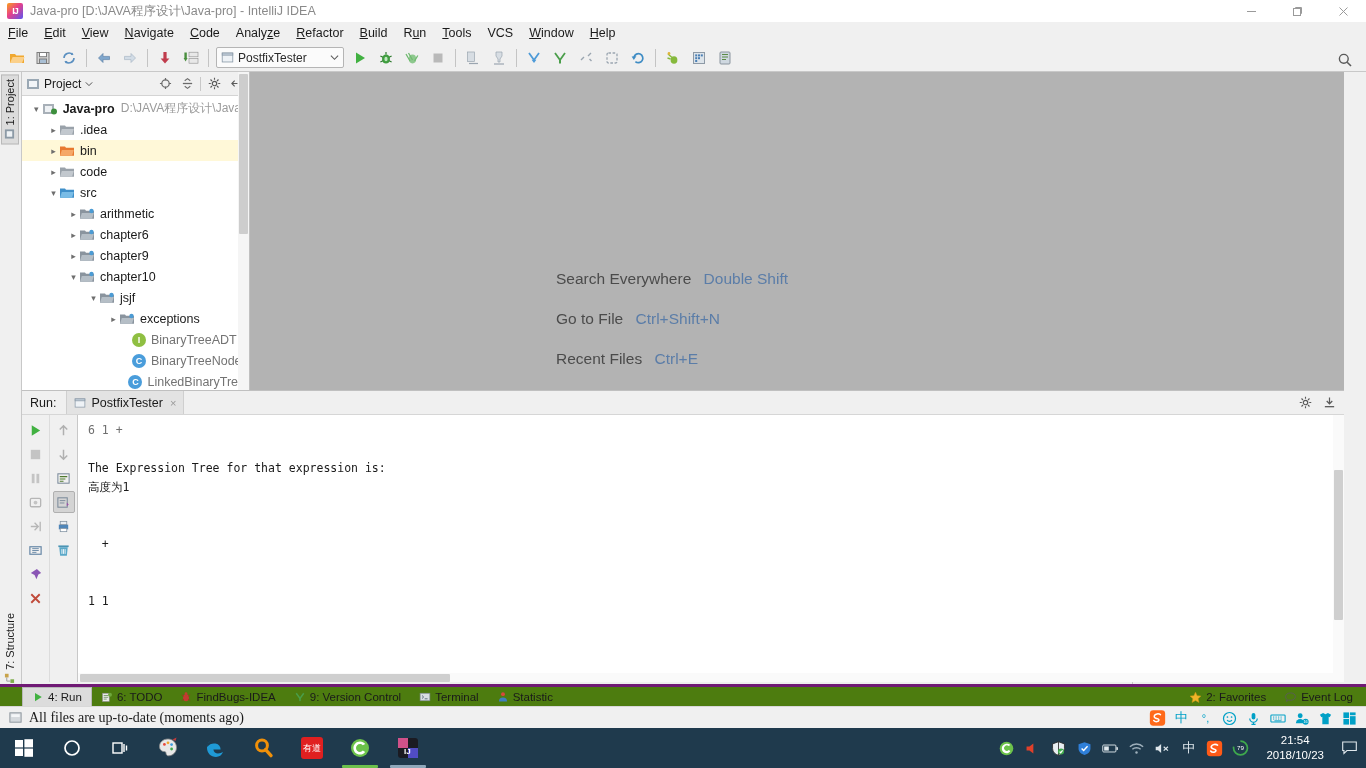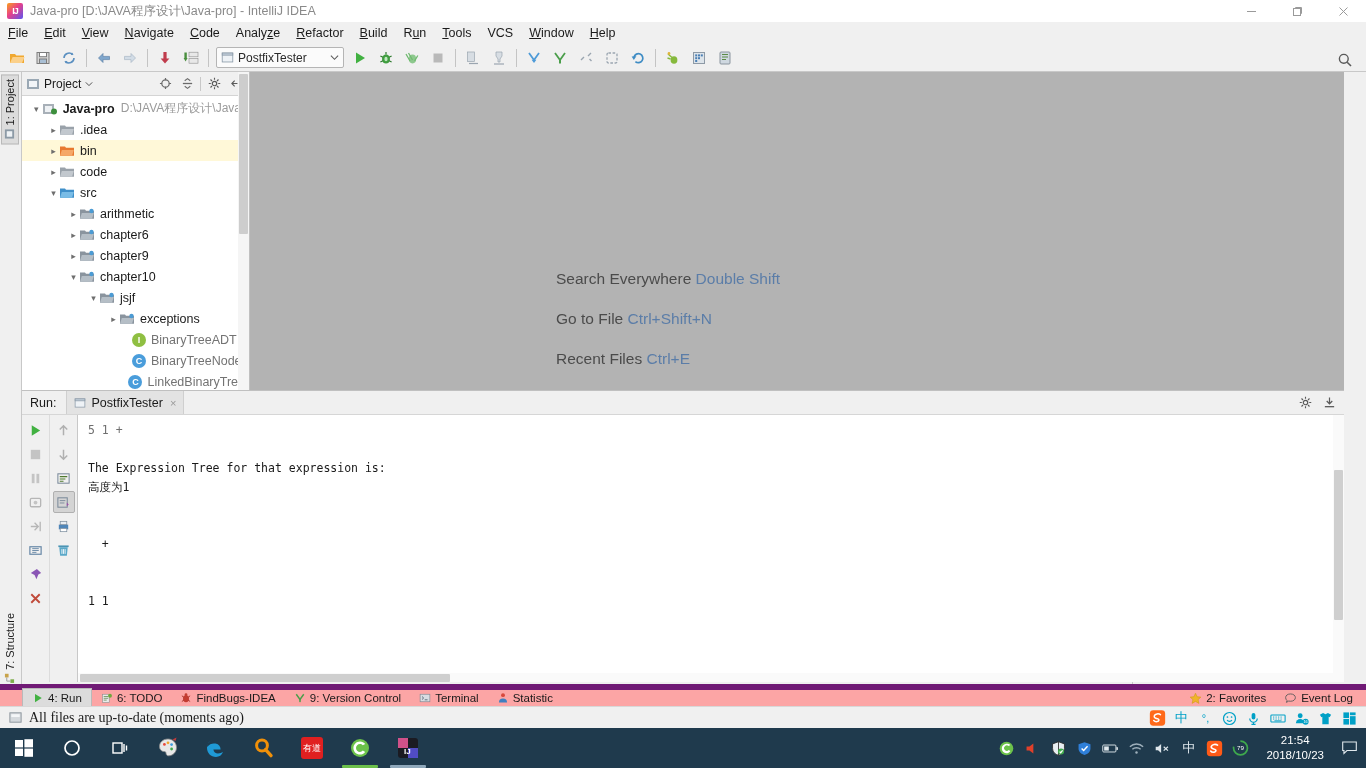--- a/index.html
+++ b/index.html
@@ -119,21 +119,21 @@
   }
   .pp-vthumb { position: absolute; right: 1px; top: 2px; width: 9px; height: 160px; background: #cdcdcd; border-radius: 1px; }
 
   
   .editor-bg {
     position: absolute; left: 250px; top: 72px; width: 1094px; height: 318px;
     background: #b3b3b3;
   }
   .hints { position: absolute; left: 306px; top: 198px; }
   .hint-row { font-size: 15.5px; color: #4b4b4b; margin-bottom: 22px; font-family: "Liberation Sans", sans-serif; }
-  .hint-key { color: #5b7da8; }
+  .hint-key { color: #5b7da8; margin-left: 8px; }
 
   
   .run-panel {
     position: absolute; left: 22px; top: 390px; width: 1322px; height: 292px;
     background: #ffffff; border-top: 1px solid #c0c0c0;
     display: flex; flex-direction: column;
   }
   .run-header {
     height: 24px; background: #f0f0f0; display: flex; align-items: center;
     border-bottom: 1px solid #d6d6d6; position: relative; flex: 0 0 24px;
@@ -165,21 +165,21 @@
   .cline { white-space: pre; height: 19px; }
   .cline.dim { color: #6f6f6f; }
   .console-vscroll { position: absolute; right: 0; top: 0; width: 11px; height: 100%; background: #fafafa; }
   .console-vthumb { position: absolute; right: 1px; top: 55px; width: 9px; height: 150px; background: #cfcfcf; border-radius: 1px; }
   .console-hscroll { position: absolute; left: 0; bottom: 0; height: 9px; width: 100%; background: #fafafa; }
   .console-hthumb { position: absolute; left: 2px; bottom: 0; height: 8px; width: 370px; background: #cfcfcf; border-radius: 1px; }
 
   
   .bottombar {
     position: absolute; left: 0; top: 684px; width: 1366px; height: 22px;
-    background: #fca5a5; display: flex; align-items: center; border-top: 6px solid #701a75;
+    background: #4d7c0f; display: flex; align-items: flex-start; border-top: 3px solid #701a75;
   }
   .btab {
     display: flex; align-items: center; gap: 4px; height: 20px; padding: 0 9px;
     font-size: 11.5px; color: #1a1a1a; white-space: nowrap;
   }
   .btab.active { background: #dcdcdc; border: 1px solid #b9b9b9; }
   .bb-right { position: absolute; right: 4px; display: flex; align-items: center; }
 
   
   .statusbar {
@@ -780,21 +780,21 @@
         </div>
         <div class="sbtn">
           <svg width="15" height="15" viewBox="0 0 16 16">
               <path d="M3.5 4.5 h9 l-.9 9h-7.2z" fill="#5aa8c8"></path>
               <rect x="2.5" y="2.6" width="11" height="1.8" fill="#4a93b3"></rect>
               <path d="M6.3 6.5 V11.6 M8 6.5 V11.6 M9.7 6.5 V11.6" stroke="#ffffff" stroke-width=".9"></path>
             </svg>
         </div>
       </div>
       <div class="console">
-        <div class="cline dim">5 1 +</div>
+        <div class="cline dim">6 1 +</div>
         <div class="cline"></div>
         <div class="cline">The Expression Tree for that expression is:</div>
         <div class="cline">高度为1</div>
         <div class="cline"></div>
         <div class="cline"></div>
         <div class="cline">  +</div>
         <div class="cline"></div>
         <div class="cline"></div>
         <div class="cline">1 1</div>
         <div class="cline"></div>

